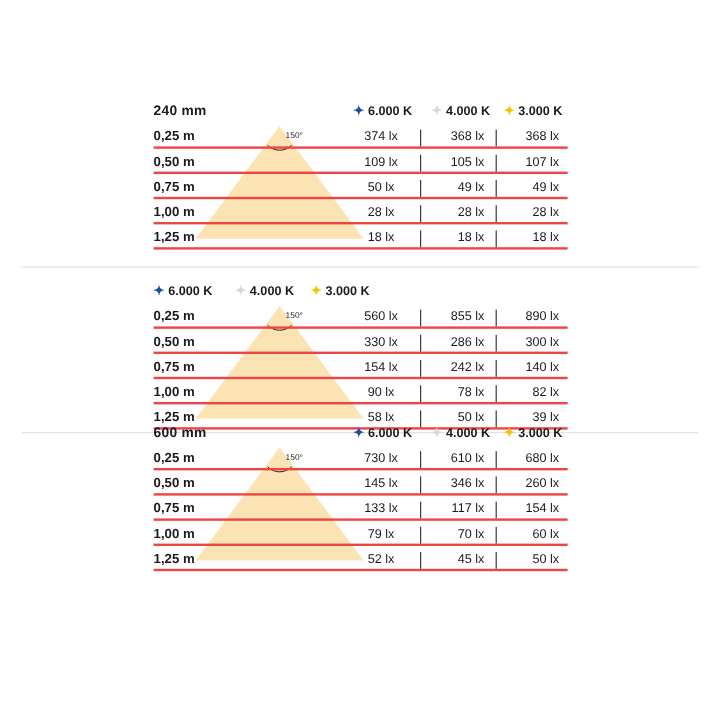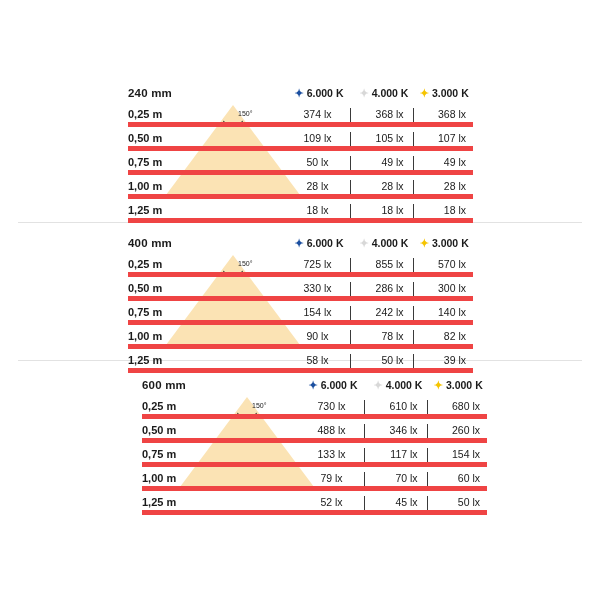--- a/index.html
+++ b/index.html
@@ -17,21 +17,21 @@
     background: #ffffff;
     overflow: hidden;
   }
   .block {
     position: absolute;
     left: 128px;
     width: 345px;
   }
   .block-1 { top: 84px; }
   .block-2 { top: 234px; }
-  .block-3 { top: 376px; margin-left: 14px; }
+  .block-3 { top: 352px; }
 
   .hdr {
     position: relative;
     height: 18px;
     display: flex;
     align-items: center;
   }
   .hdr-title {
     font-size: 11.5px;
     font-weight: bold;
@@ -63,21 +63,21 @@
 
   .rows {
     position: relative;
     margin-top: 1px;
   }
   .row {
     position: relative;
     height: 19px;
     display: flex;
     align-items: flex-end;
-    border-bottom: 5px solid #ef4444;
+    border-bottom: 2px solid #ef4444;
   }
   .row .dist {
     width: 68px;
     font-size: 11px;
     font-weight: bold;
     color: #1a1a1a;
     padding-bottom: 2px;
   }
   .row .spacer {
     width: 107px;
@@ -182,21 +182,20 @@
         <div class="spacer"></div>
         <div class="cell c1">18 lx</div>
         <div class="cell c2">18 lx</div>
         <div class="cell c3">18 lx</div>
       </div>
     </div>
   </div>
 
   <div class="block block-2">
     <div class="hdr">
-      <div class="hdr-title">400 mm</div>
       <div class="hdr-k k1">
         <span class="star star-6000">✦</span>
         <span>6.000 K</span>
       </div>
       <div class="hdr-k k2">
         <span class="star star-4000">✦</span>
         <span>4.000 K</span>
       </div>
       <div class="hdr-k k3">
         <span class="star star-3000">✦</span>
@@ -207,23 +206,23 @@
     <div class="rows">
       <svg class="cone" viewBox="0 0 180 100">
         <polygon points="105,2 175,96 35,96" fill="#fbe3b4"></polygon>
         <path d="M95,18 A14,14 0 0 0 115,18" fill="none" stroke="#1a1a1a" stroke-width="0.8"></path>
       </svg>
       <div class="angle-label" style="left:110px; top:7px;">150°</div>
 
       <div class="row">
         <div class="dist">0,25 m</div>
         <div class="spacer"></div>
-        <div class="cell c1">725 lx</div>
+        <div class="cell c1">560 lx</div>
         <div class="cell c2">855 lx</div>
-        <div class="cell c3">570 lx</div>
+        <div class="cell c3">890 lx</div>
       </div>
       <div class="row">
         <div class="dist">0,50 m</div>
         <div class="spacer"></div>
         <div class="cell c1">330 lx</div>
         <div class="cell c2">286 lx</div>
         <div class="cell c3">300 lx</div>
       </div>
       <div class="row">
         <div class="dist">0,75 m</div>
@@ -276,21 +275,21 @@
       <div class="row">
         <div class="dist">0,25 m</div>
         <div class="spacer"></div>
         <div class="cell c1">730 lx</div>
         <div class="cell c2">610 lx</div>
         <div class="cell c3">680 lx</div>
       </div>
       <div class="row">
         <div class="dist">0,50 m</div>
         <div class="spacer"></div>
-        <div class="cell c1">488 lx</div>
+        <div class="cell c1">145 lx</div>
         <div class="cell c2">346 lx</div>
         <div class="cell c3">260 lx</div>
       </div>
       <div class="row">
         <div class="dist">0,75 m</div>
         <div class="spacer"></div>
         <div class="cell c1">133 lx</div>
         <div class="cell c2">117 lx</div>
         <div class="cell c3">154 lx</div>
       </div>

